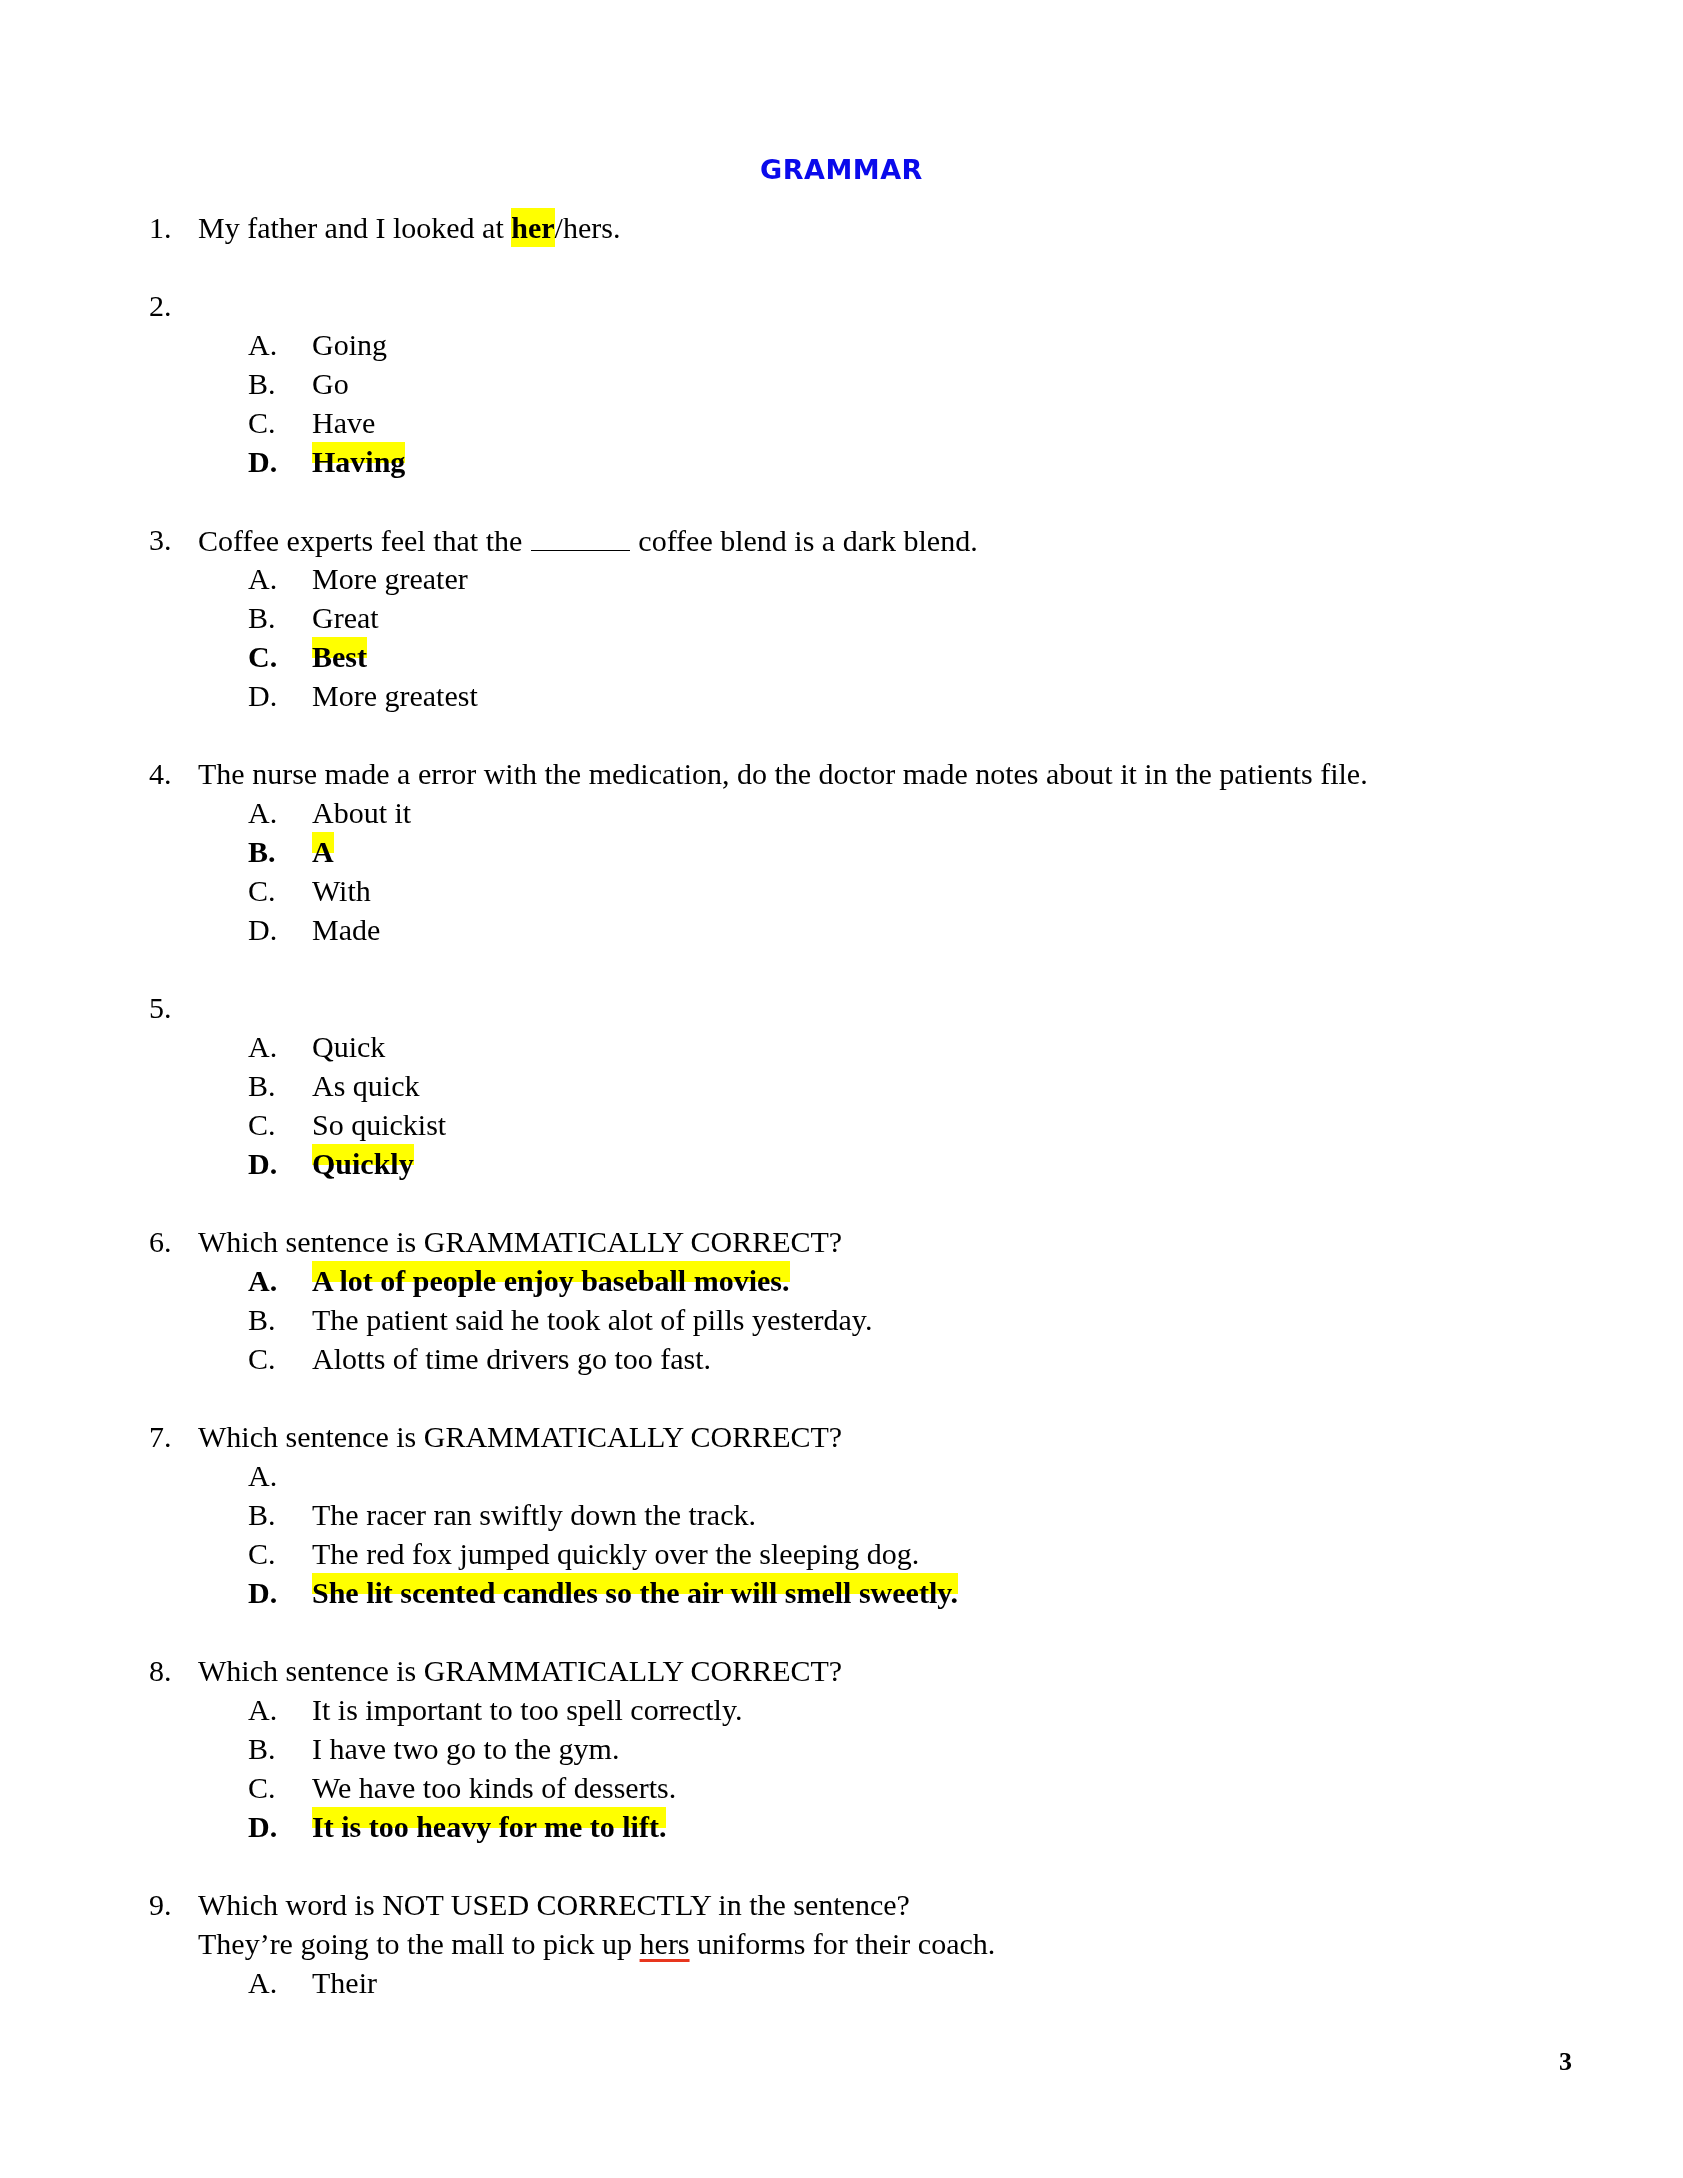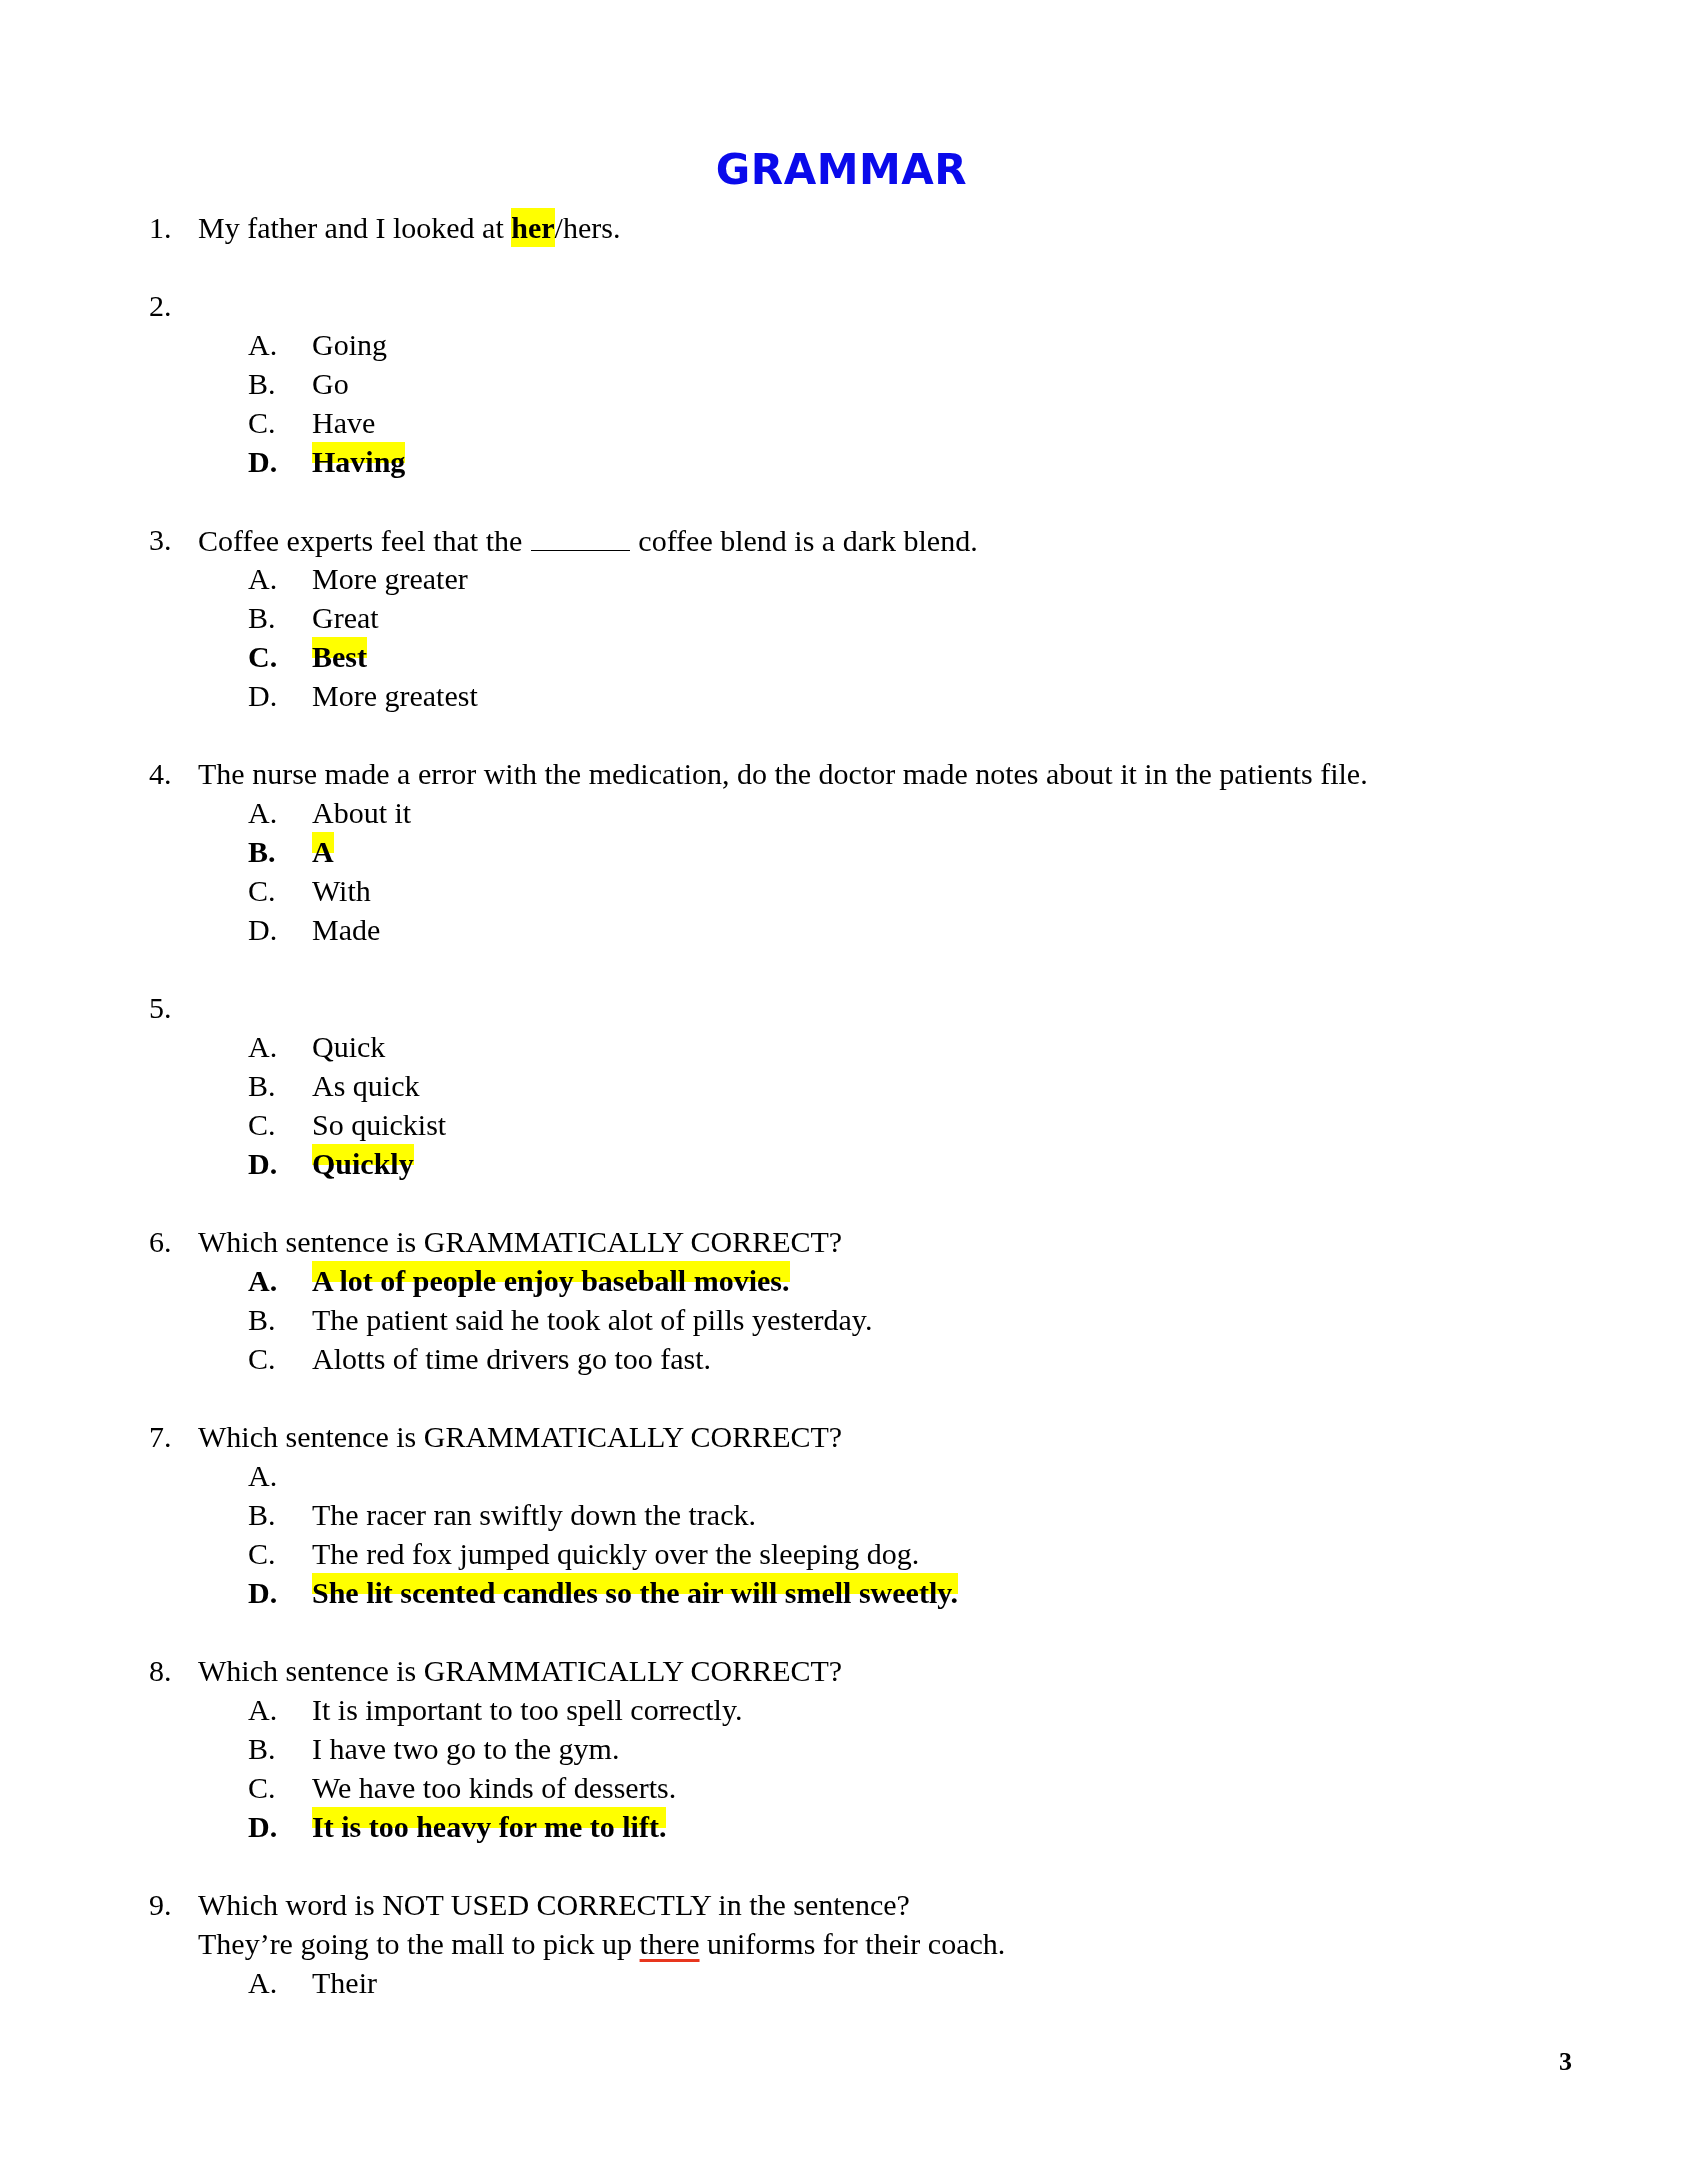--- a/index.html
+++ b/index.html
@@ -1,21 +1,21 @@
 <!DOCTYPE html>
 <html><head>
 <meta charset="utf-8">
 <style>
   html, body { margin: 0; padding: 0; background: #ffffff; }
   body { width: 1683px; height: 2178px; position: relative; overflow: hidden; }
   .page { position: absolute; left: 0; top: 0; width: 1683px; height: 2178px; background: #ffffff; }
   .title {
     position: absolute; left: 0; width: 1683px; top: 141px; height: 57px;
     text-align: center; font-family: "DejaVu Sans", "Liberation Sans", sans-serif;
-    font-weight: bold; font-size: 42px; line-height: 57px; color: #0A0AEB;
+    font-weight: bold; font-size: 27px; line-height: 57px; color: #0A0AEB;
     letter-spacing: 0.5px;
   }
   .body {
     position: absolute; left: 0; top: 208px; width: 1683px;
     font-family: "Liberation Serif", "DejaVu Serif", serif;
     font-size: 30px; line-height: 39px; color: #000000;
   }
   .q { margin: 0 0 39px 0; }
   .q-line { position: relative; height: 39px; white-space: nowrap; }
   .q-num { position: absolute; left: 149px; }
@@ -203,21 +203,21 @@
           <span class="opt-text hl">It is too heavy for me to lift.</span>
         </div>
     </div>
 
     <div class="q">
       <div class="q-line">
         <span class="q-num">9.</span>
         <span class="q-text">Which word is NOT USED CORRECTLY in the sentence?</span>
       </div>
       <div class="q-line">
-        <span class="q-sub"><span>They’re going to the mall to pick up </span><span class="red-under">there</span><span> uniforms for their coach.</span></span>
+        <span class="q-sub"><span>They’re going to the mall to pick up </span><span class="red-under">hers</span><span> uniforms for their coach.</span></span>
       </div>
       <div class="opt">
           <span class="opt-letter">A.</span>
           <span class="opt-text">Their</span>
         </div>
     </div>
 
   </div>
 
   <div class="page-num">3</div>

